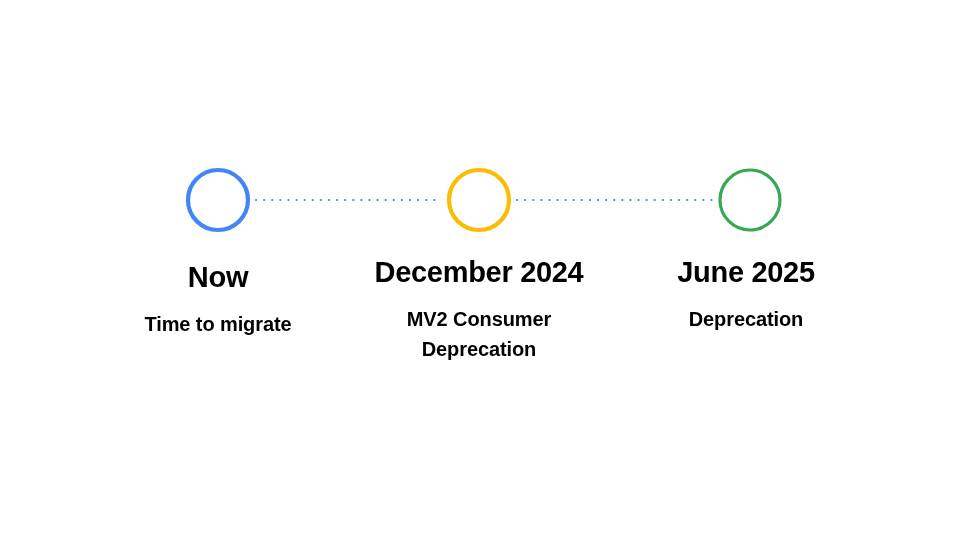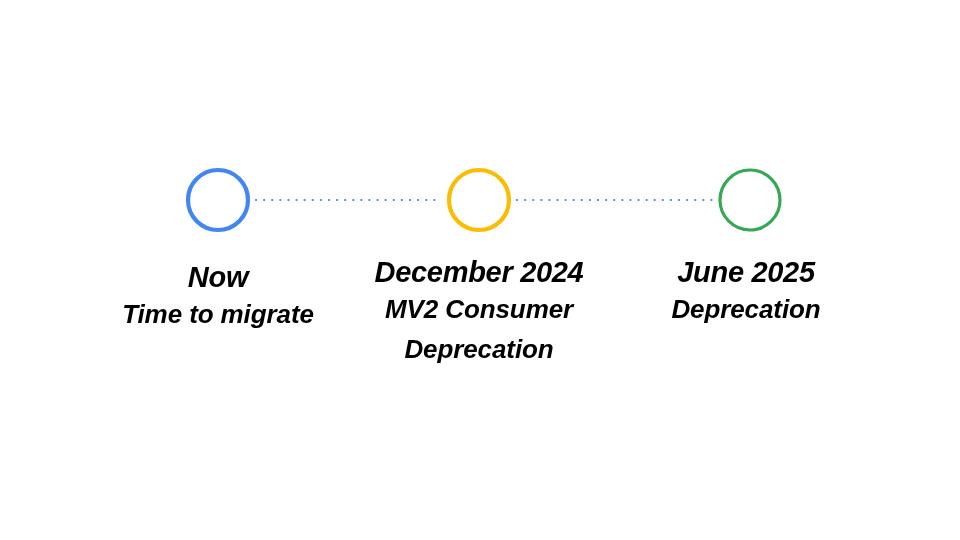--- a/index.html
+++ b/index.html
@@ -32,21 +32,20 @@
     pointer-events: none;
   }
 
   
   .milestone-labels {
     position: absolute;
     left: 0;
     top: 0;
     width: 960px;
     height: 504px;
-    font-style: italic;
   }
 
   .milestone-col {
     position: absolute;
     top: 258px;
     text-align: center;
     color: #000000;
   }
 
   .milestone-col.col-0 { left: 98px;  width: 240px; padding-top: 5px; }
@@ -56,22 +55,22 @@
   .milestone-title {
     font-size: 29px;
     font-weight: 700;
     line-height: 1.0;
     letter-spacing: -0.3px;
     color: #000000;
     white-space: nowrap;
   }
 
   .milestone-desc {
-    margin-top: 3px;
-    font-size: 26px;
+    margin-top: 17px;
+    font-size: 20px;
     font-weight: 700;
     line-height: 1.52;
     letter-spacing: -0.1px;
     color: #000000;
     text-align: center;
   }
 
   .milestone-desc .desc-line {
     display: block;
     white-space: nowrap;

